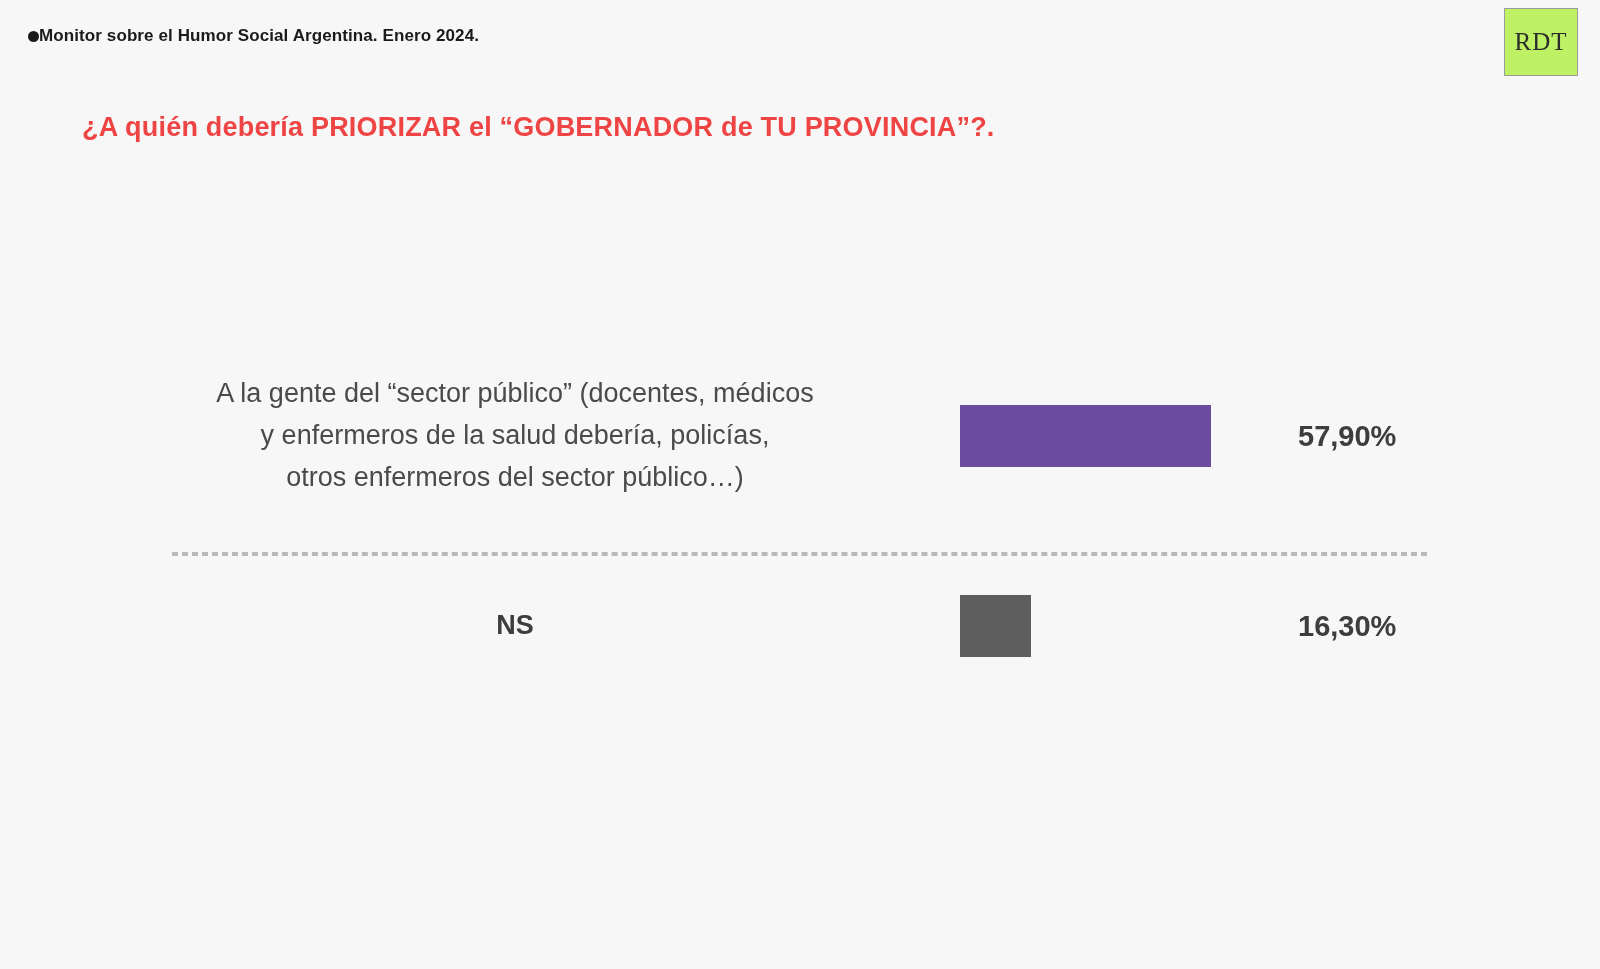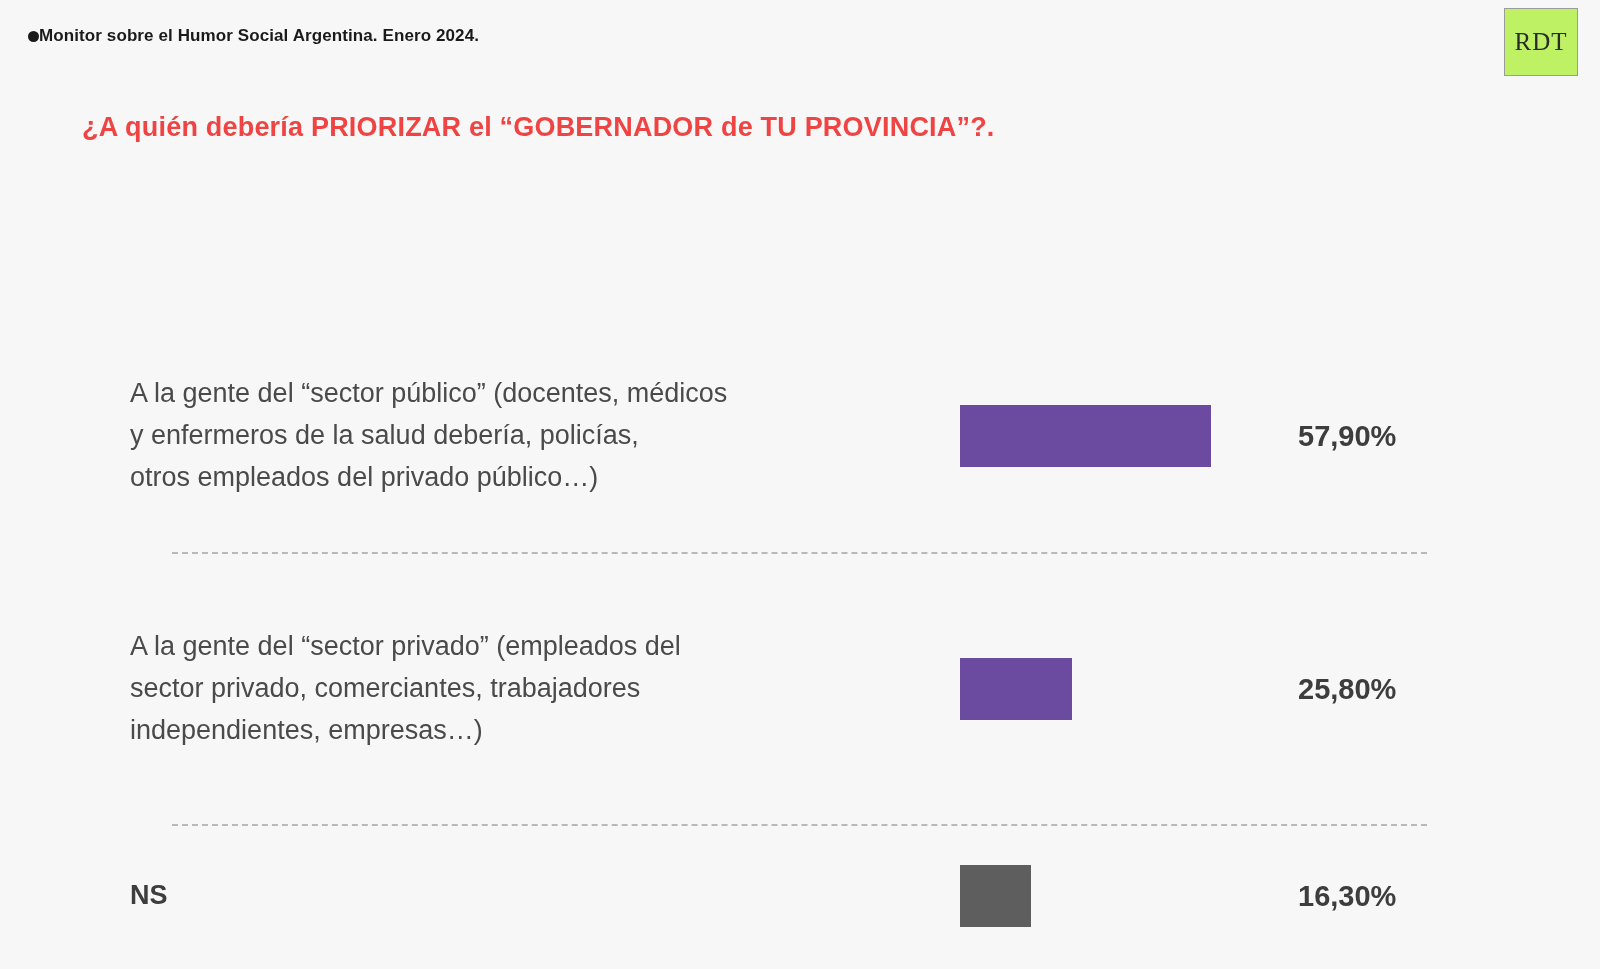--- a/index.html
+++ b/index.html
@@ -78,21 +78,21 @@
     width: 1600px;
   }
   .row {
     display: flex;
     align-items: center;
     width: 1340px;
     margin-left: 130px;
   }
   .row .label {
     width: 830px;
-    text-align: left;
+    text-align: center;
     padding-right: 60px;
     box-sizing: border-box;
     font-size: 27px;
     line-height: 1.55;
     color: #4a4a4a;
     font-weight: normal;
   }
   .row .bar-zone {
     width: 300px;
     display: flex;
@@ -145,47 +145,32 @@
 <div class="chart-title">¿A quién debería PRIORIZAR el “GOBERNADOR de TU PROVINCIA”?.</div>
 
 <div class="chart">
 
   <div class="row-1">
     <div class="row-inner">
       <div class="row">
         <div class="label">
           <div>A la gente del “sector público” (docentes, médicos</div>
           <div>y enfermeros de la salud debería, policías,</div>
-          <div>otros empleados del privado público…)</div>
+          <div>otros enfermeros del sector público…)</div>
         </div>
         <div class="bar-zone">
           <div class="bar" id="bar0" style="width: 250.707px; background: rgb(107, 75, 160);"></div>
         </div>
         <div class="value">57,90%</div>
       </div>
     </div>
   </div>
 
   <div class="sep"></div>
 
-  <div class="row-2">
-    <div class="row-inner">
-      <div class="row">
-        <div class="label">
-          <div>A la gente del “sector privado” (empleados del</div>
-          <div>sector privado, comerciantes, trabajadores</div>
-          <div>independientes, empresas…)</div>
-        </div>
-        <div class="bar-zone">
-          <div class="bar" id="bar1" style="width: 111.714px; background: rgb(107, 75, 160);"></div>
-        </div>
-        <div class="value">25,80%</div>
-      </div>
-    </div>
-  </div>
 
   <div class="sep"></div>
 
   <div class="row-3">
     <div class="row-inner">
       <div class="row">
         <div class="label">
           <div style="font-weight:bold;color:#3d3d3d;">NS</div>
         </div>
         <div class="bar-zone">

